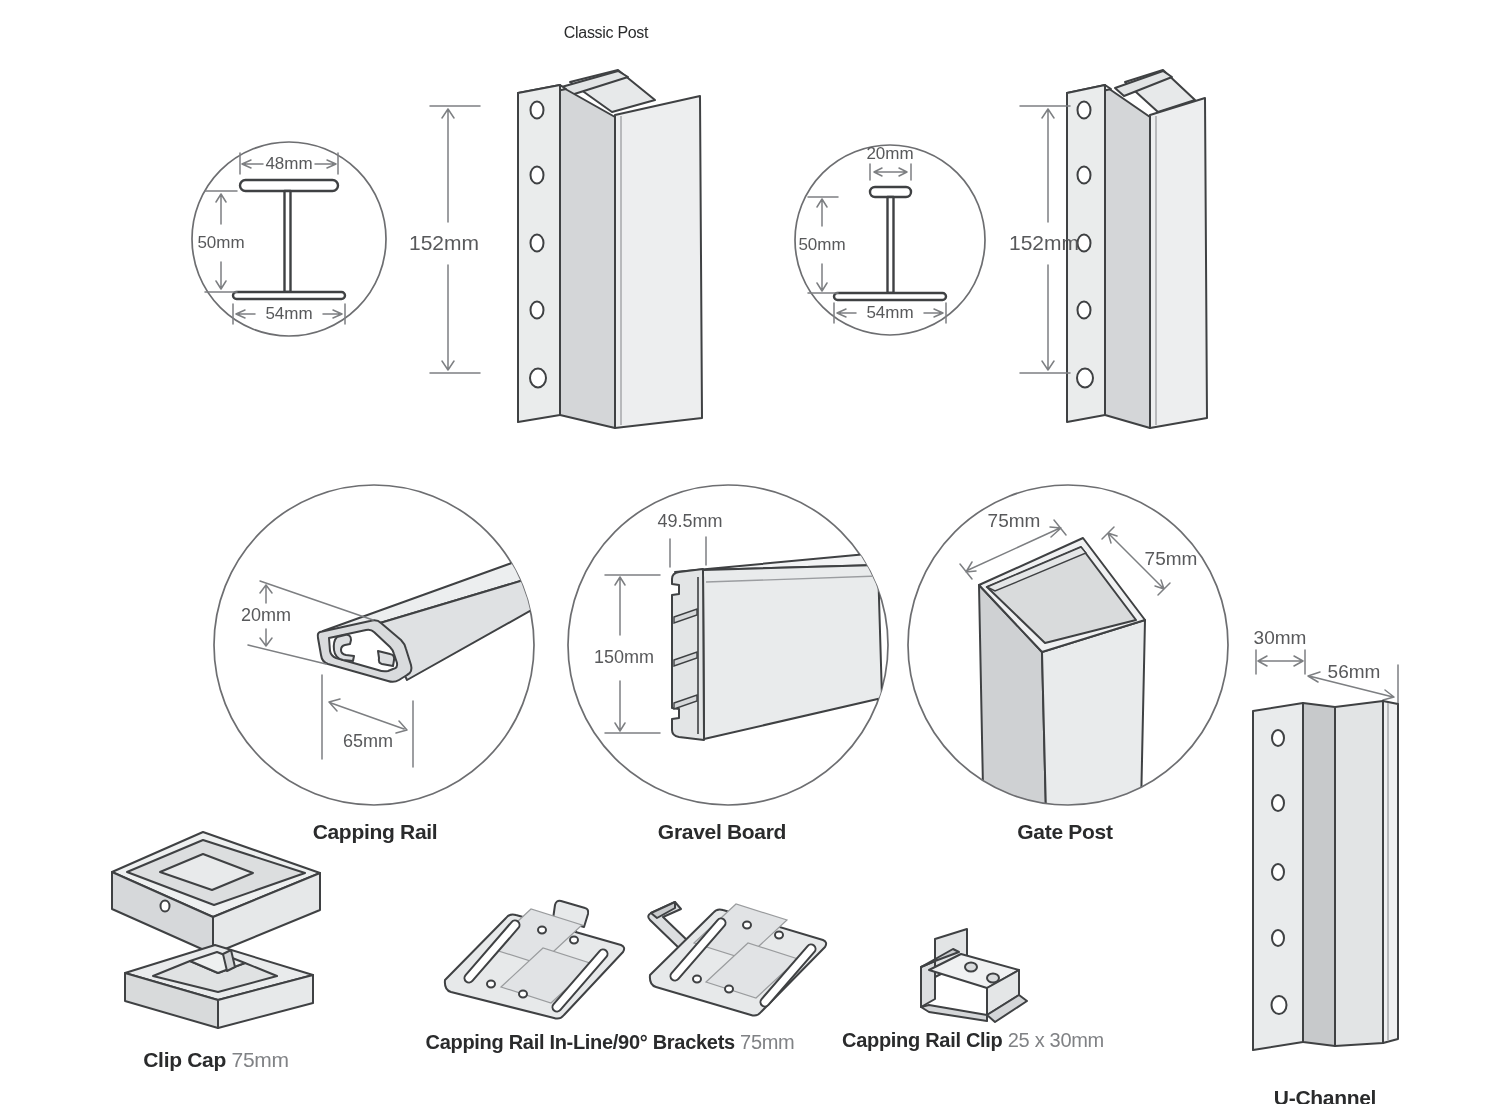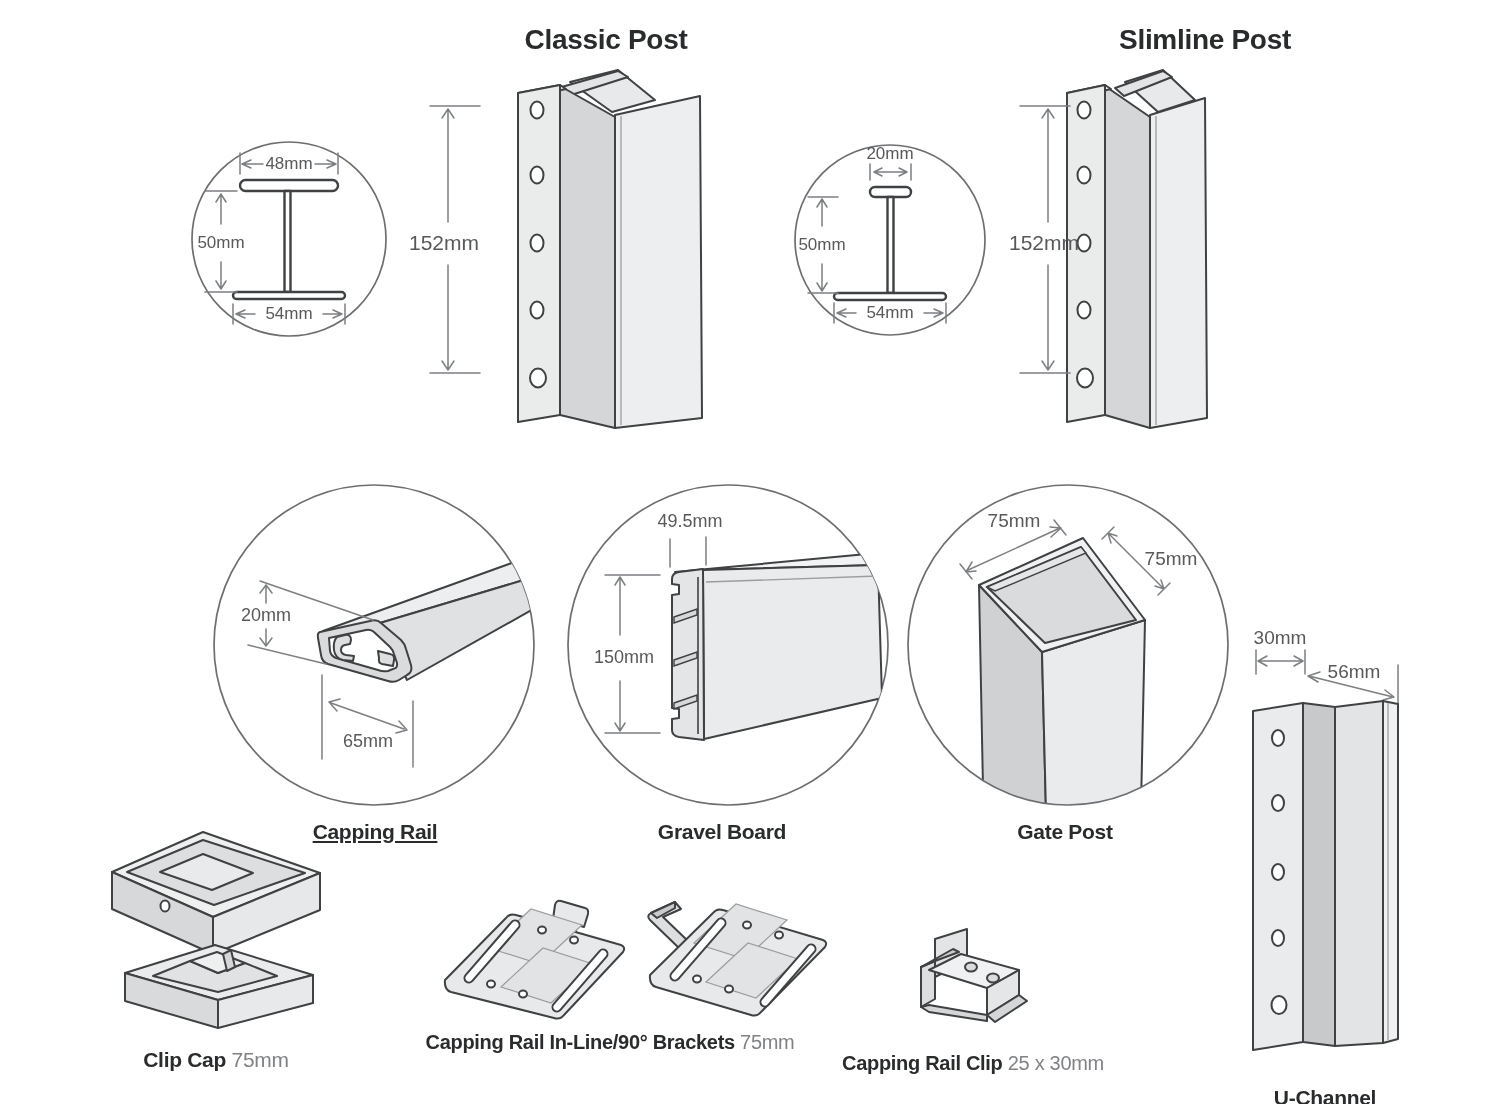--- a/index.html
+++ b/index.html
@@ -1,36 +1,35 @@
 <!DOCTYPE html>
 <html><head>
 <meta charset="utf-8">
 <style>
   html,body{margin:0;padding:0;background:#ffffff;}
   body{font-family:"Liberation Sans", sans-serif;}
   .canvas{position:relative;width:1500px;height:1104px;background:#fff;overflow:hidden;}
   .abs{position:absolute;}
-  .title{font-weight:bold;font-size:28px;color:#2a2b2c;text-align:center;letter-spacing:-0.3px;}
+  .title{font-weight:normal;font-size:16px;color:#2a2b2c;text-align:center;letter-spacing:-0.3px;}
   .note{font-size:20px;color:#57585b;text-align:center;letter-spacing:0.2px;}
   .cap{font-weight:bold;font-size:21px;color:#2a2b2c;text-align:center;letter-spacing:-0.3px;}
   .cap .sz{font-weight:normal;color:#808285;}
   svg{display:block;}
   svg text{font-family:"Liberation Sans", sans-serif;fill:#58595b;}
   .ol{stroke:#3f4143;stroke-width:2;stroke-linejoin:round;stroke-linecap:round;}
   .ol3{stroke:#3f4143;stroke-width:2.4;stroke-linejoin:round;stroke-linecap:round;}
   .dim{stroke:#7d7f82;stroke-width:1.5;fill:none;stroke-linecap:round;stroke-linejoin:round;}
   .circ{fill:none;stroke:#6d6e71;stroke-width:1.7;}
 </style>
 </head>
 <body>
 
 <div class="canvas">
 
   <div class="abs title" style="left:486px;top:24px;width:240px;">Classic Post</div>
-  <div class="abs title" style="left:1085px;top:24px;width:240px;">Slimline Post</div>
 
   <svg class="abs" style="left:185px;top:136px;" width="210" height="210" viewBox="0 0 210 210">
     <circle class="circ" cx="104" cy="103" r="97"></circle>
 
     <rect x="55" y="44" width="98" height="11" rx="5.5" fill="#fff" class="ol3"></rect>
     <rect x="99.5" y="55" width="6" height="101" fill="#fff" class="ol3"></rect>
     <rect x="48" y="156" width="112" height="7" rx="3.5" fill="#fff" class="ol3"></rect>
 
     <path class="dim" d="M55,17 V38 M153,17 V38 M58,28 H78 M130,28 H150 M66,24 L57,28 L66,32 M142,24 L151,28 L142,32"></path>
     <text x="104" y="33" font-size="17" text-anchor="middle">48mm</text>
@@ -128,21 +127,21 @@
       <path d="M127,154 L135,152 Q141,151 141,157 L140,161 L135,162 Q131,163 131,167 Q131,171 136,172 L144,173 L143,178 L133,177 Q125,175 124,167 Q123,158 127,154 Z" fill="#dcdee0" class="ol" stroke-width="1.8"></path>
       <path d="M168,168 L180,171 Q185,172 184,177 L183,183 L172,181 Q168,180 169,175 Z" fill="#dcdee0" class="ol" stroke-width="1.8"></path>
     </g>
 
     <path class="dim" d="M50,98 L163,137 M38,162 L116,181 M56,102 V120 M56,146 V163 M50,110 L56,102 L62,110 M50,155 L56,163 L62,155"></path>
     <text x="56" y="138" font-size="18" text-anchor="middle">20mm</text>
 
     <path class="dim" d="M112,192 V276 M203,218 V284 M121,220 L194,246 M130,216 L119,219 L127,228 M186,250 L197,247 L189,238"></path>
     <text x="158" y="264" font-size="18" text-anchor="middle">65mm</text>
   </svg>
-  <div class="abs cap" style="left:280px;top:820px;width:190px;text-decoration:underline;"><span>Capping Rail</span></div>
+  <div class="abs cap" style="left:280px;top:820px;width:190px;"><span>Capping Rail</span></div>
 
   <svg class="abs" style="left:560px;top:483px;" width="336" height="332" viewBox="0 0 336 332">
     <defs>
         <clipPath id="gb-clip">
           <circle cx="168" cy="162" r="160"></circle>
         </clipPath>
       </defs>
     <circle class="circ" cx="168" cy="162" r="160"></circle>
     <g clip-path="url(#gb-clip)">
 
@@ -274,15 +273,15 @@
     <polygon points="30,14 62,4 62,36 30,52" fill="#e2e4e5" class="ol"></polygon>
     <polygon points="16,42 30,36 30,74 16,82" fill="#dcdee0" class="ol"></polygon>
     <polygon points="16,42 30,36 54,27 48,24" fill="#c9cbcd" class="ol" stroke-width="1.6"></polygon>
     <polygon points="24,45 56,29 114,45 82,63" fill="#f0f1f2" class="ol"></polygon>
     <ellipse cx="66" cy="42" rx="6" ry="4.6" fill="#d9dbdd" class="ol" stroke-width="1.7"></ellipse>
     <ellipse cx="88" cy="53" rx="6" ry="4.6" fill="#d9dbdd" class="ol" stroke-width="1.7"></ellipse>
     <polygon points="82,63 114,45 114,70 82,90" fill="#e4e6e7" class="ol"></polygon>
     <polygon points="82,90 114,70 122,76 90,97" fill="#d4d6d8" class="ol"></polygon>
     <polygon points="16,82 24,87 82,96 82,90 24,80" fill="#d4d6d8" class="ol" stroke-width="1.6"></polygon>
   </svg>
-  <div class="abs cap" style="left:838px;top:1029px;width:270px;font-size:20px;margin-top:23px;"><span>Capping Rail Clip</span> <span class="sz">25 x 30mm</span></div>
+  <div class="abs cap" style="left:838px;top:1029px;width:270px;font-size:20px;"><span>Capping Rail Clip</span> <span class="sz">25 x 30mm</span></div>
 
 </div>
 
 </body></html>

